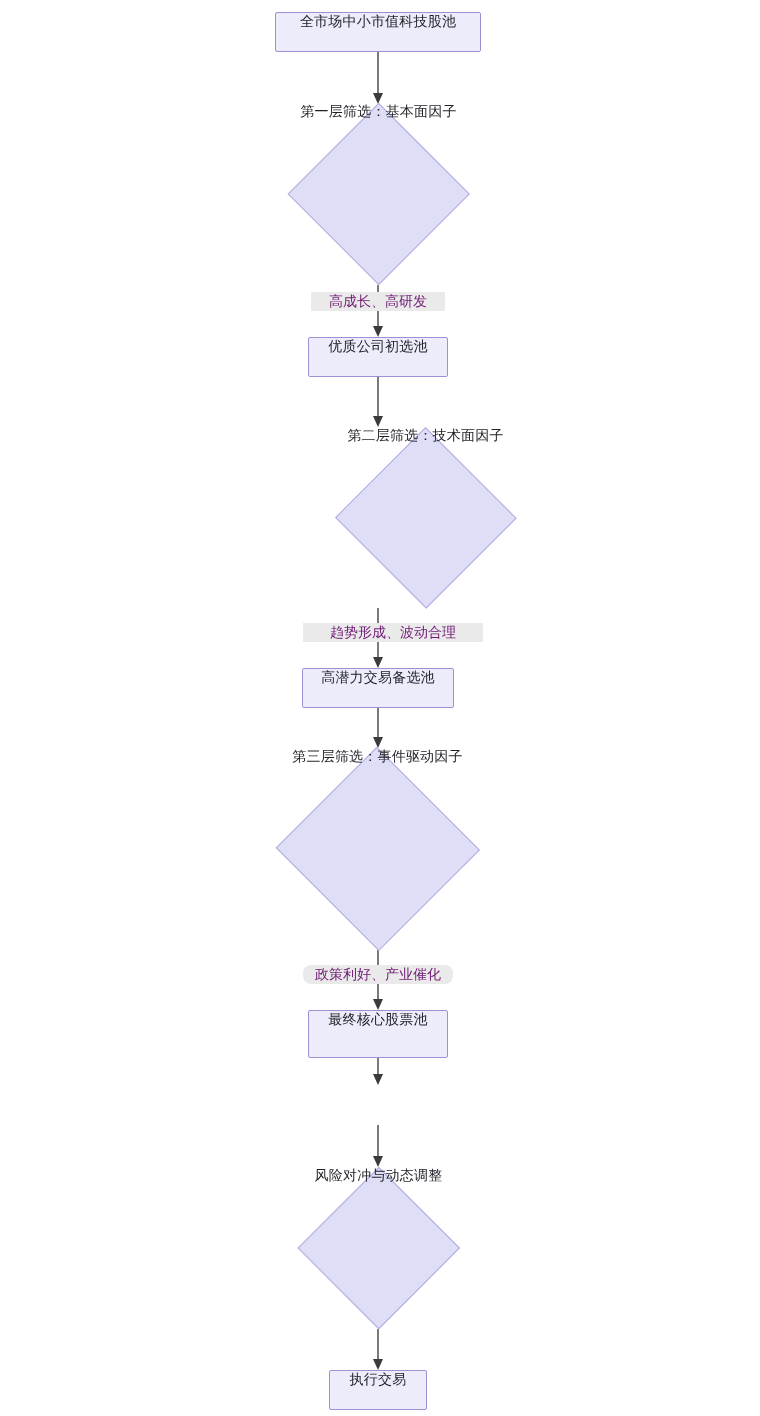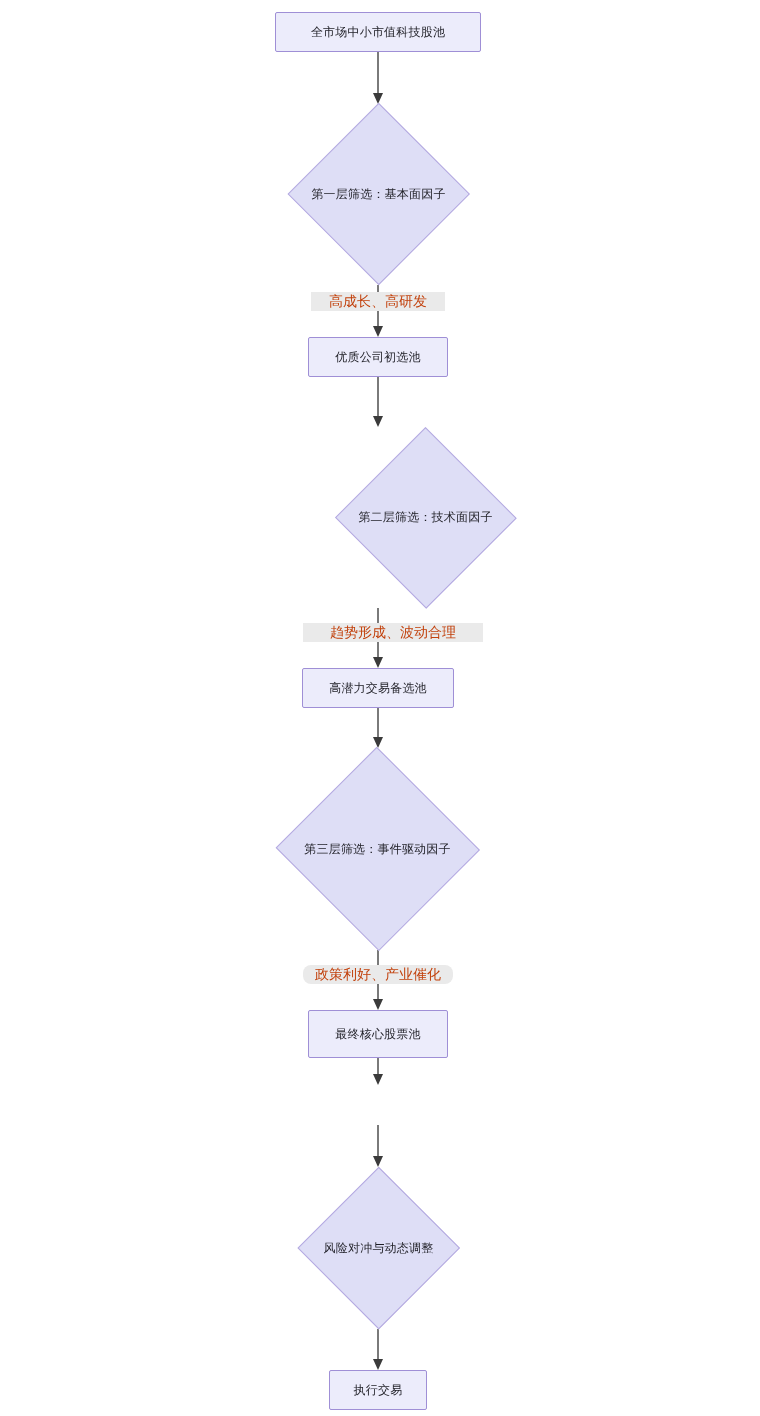--- a/index.html
+++ b/index.html
@@ -18,25 +18,25 @@
     position: absolute;
     left: 0;
     top: 0;
     width: 760px;
     height: 1416px;
   }
   .node {
     position: absolute;
     box-sizing: border-box;
     display: flex;
-    align-items: center;
+    align-items: flex-start;
     justify-content: center;
     text-align: center;
     color: #1f1f26;
-    font-size: 12px;
+    font-size: 14px;
     line-height: 1.25;
     letter-spacing: 0.2px;
     white-space: nowrap;
   }
   .node.rect {
     background: #ececfb;
     border: 1px solid #9f8fd6;
     border-radius: 2px;
   }
   .node.diamond-wrap {
@@ -55,21 +55,21 @@
     box-sizing: border-box;
   }
   .diamond-label {
     position: relative;
     z-index: 2;
     white-space: nowrap;
   }
   .edge-label {
     position: absolute;
     background: #eaeaea;
-    color: #c2410c;
+    color: #701a75;
     font-size: 14px;
     line-height: 1.2;
     padding: 1px 3px;
     white-space: nowrap;
     box-sizing: border-box;
     text-align: center;
   }
   svg.edges {
     position: absolute;
     left: 0;

